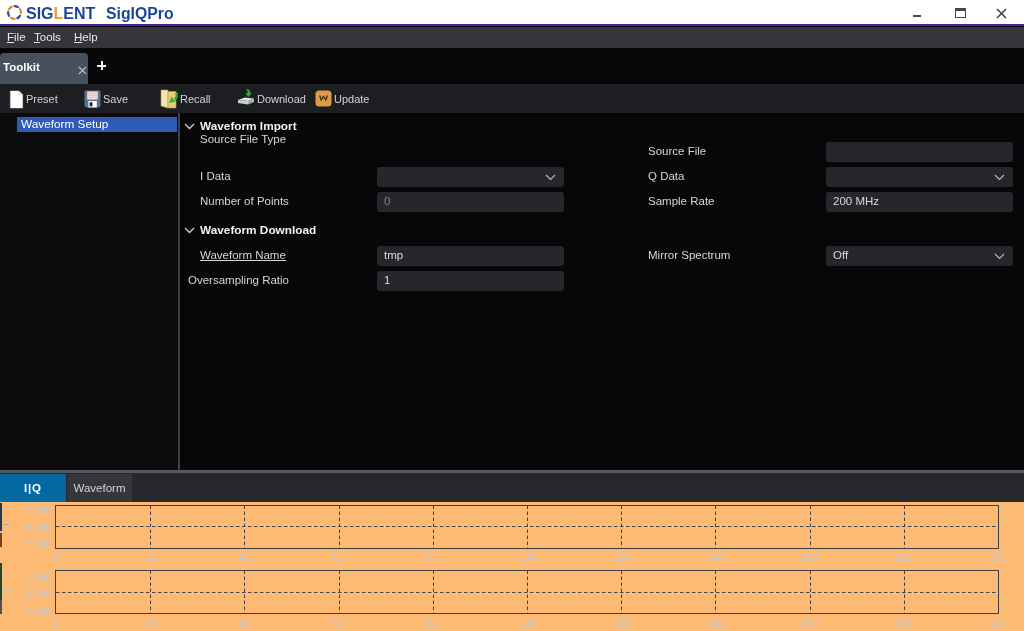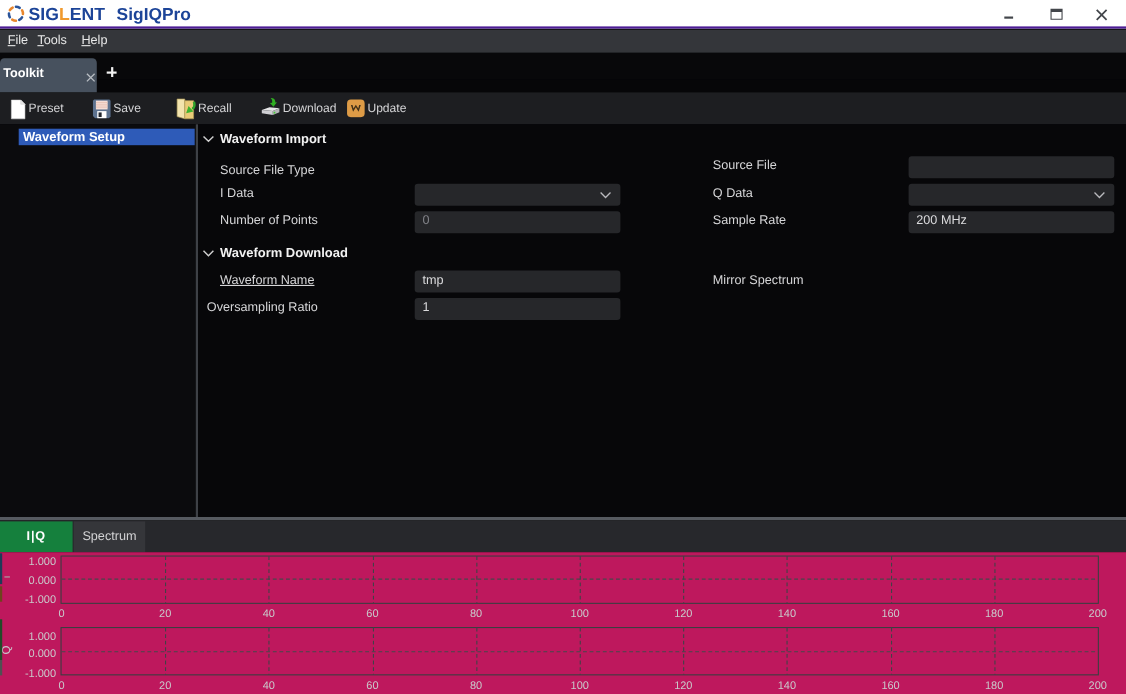--- a/index.html
+++ b/index.html
@@ -92,32 +92,32 @@
   <svg class="abs" style="left:315px;top:6px;" width="17" height="17" viewBox="0 0 17 17">
     <rect x="0.5" y="0.5" width="16" height="16" rx="3.5" fill="#dd9b46"></rect>
     <path d="M4 5.5 L6 11.5 L8.5 7.5 L11 11.5 L13 5.5 L11.5 5.5 L10.7 8.6 L8.5 5.2 L6.3 8.6 L5.5 5.5 Z" fill="#403018"></path>
   </svg>
   <span class="abs" style="left:334px;top:9px;">Update</span>
 </div>
 
 <div class="abs" style="left:0;top:113px;width:1024px;height:357px;background:#070709;">
 
   <div class="abs" style="left:0;top:0;width:178px;height:357px;background:#0b0b0d;"></div>
-  <div class="abs" style="left:17px;top:4px;width:160px;height:15px;background:#2e5bb8;font-weight:bold;">
+  <div class="abs" style="left:17px;top:4px;width:160px;height:15px;background:#2e5bb8;">
     <span class="abs" style="left:4px;top:0px;font-size:11.8px;color:#ffffff;white-space:nowrap;">Waveform Setup</span>
   </div>
 
   <div class="abs" style="left:178px;top:0;width:2px;height:357px;background:#3e4146;"></div>
 
   <svg class="abs" style="left:184px;top:10px;" width="11" height="7" viewBox="0 0 11 7">
       <path d="M1 1 L5.5 5.5 L10 1" stroke="#cfcfcf" stroke-width="1.3" fill="none"></path>
     </svg>
   <div class="abs" style="left:200px;top:6px;font-size:11.8px;font-weight:bold;color:#f2f2f2;">Waveform Import</div>
 
-  <div class="abs lbl" style="left:200px;top:36px;">Source File Type</div>
+  <div class="abs lbl" style="left:200px;top:20px;">Source File Type</div>
   <div class="abs lbl" style="left:648px;top:32px;">Source File</div>
   <div class="abs lbl" style="left:200px;top:57px;">I Data</div>
   <div class="abs lbl" style="left:648px;top:57px;">Q Data</div>
   <div class="abs lbl" style="left:200px;top:82px;">Number of Points</div>
   <div class="abs lbl" style="left:648px;top:82px;">Sample Rate</div>
 
   <div class="abs field" style="left:826px;top:29px;"></div>
   <div class="abs field" style="left:377px;top:54px;">
       <svg class="chev" width="11" height="7" viewBox="0 0 11 7">
         <path d="M1 1 L5.5 5.5 L10 1" stroke="#b9b9bd" stroke-width="1.2" fill="none"></path>
@@ -134,39 +134,42 @@
   <svg class="abs" style="left:184px;top:114px;" width="11" height="7" viewBox="0 0 11 7">
       <path d="M1 1 L5.5 5.5 L10 1" stroke="#cfcfcf" stroke-width="1.3" fill="none"></path>
     </svg>
   <div class="abs" style="left:200px;top:110px;font-size:11.8px;font-weight:bold;color:#f2f2f2;">Waveform Download</div>
 
   <div class="abs lbl" style="left:200px;top:136px;text-decoration:underline;">Waveform Name</div>
   <div class="abs lbl" style="left:648px;top:136px;">Mirror Spectrum</div>
   <div class="abs lbl" style="left:188px;top:161px;">Oversampling Ratio</div>
 
   <div class="abs field" style="left:377px;top:133px;">tmp</div>
+  <div class="abs field" style="left:826px;top:133px;">Off<svg class="chev" width="11" height="7" viewBox="0 0 11 7">
+        <path d="M1 1 L5.5 5.5 L10 1" stroke="#b9b9bd" stroke-width="1.2" fill="none"></path>
+      </svg></div>
   <div class="abs field" style="left:377px;top:158px;">1</div>
 </div>
 <style>
   .lbl { font-size:11.5px; color:#d6d6d8; white-space:nowrap; }
   .field { width:187px; height:20px; background:#26272a; border-radius:3px; font-size:11.5px; color:#dadadc; padding:3px 0 0 7px; }
   .chev { position:absolute; right:8px; top:7px; }
 </style>
 
 <div class="abs" style="left:0;top:470px;width:1024px;height:3px;background:#565a60;"></div>
 <div class="abs" style="left:0;top:473px;width:1024px;height:29px;background:#27282c;">
-  <div class="abs" style="left:0;top:1px;width:66px;height:28px;background:#15803d;text-align:center;">
+  <div class="abs" style="left:0;top:1px;width:66px;height:28px;background:#0369a1;text-align:center;">
     <span style="font-size:11.5px;font-weight:bold;color:#fff;line-height:28px;letter-spacing:0.8px;">I|Q</span>
   </div>
   <div class="abs" style="left:67px;top:1px;width:65px;height:28px;background:#35363a;text-align:center;">
-    <span style="font-size:11.5px;color:#d2d2d4;line-height:28px;">Spectrum</span>
-  </div>
-</div>
-
-<div class="abs" style="left:0;top:502px;width:1024px;height:129px;background:#be185d;">
+    <span style="font-size:11.5px;color:#d2d2d4;line-height:28px;">Waveform</span>
+  </div>
+</div>
+
+<div class="abs" style="left:0;top:502px;width:1024px;height:129px;background:#fdba74;">
 <svg width="1024" height="129" viewBox="0 0 1024 129">
   <g stroke="#3c3d41" fill="none">
     <rect x="55.5" y="3.5" width="943" height="43"></rect>
     <rect x="55.5" y="68.5" width="943" height="43"></rect>
   </g>
   <g stroke="#47474b" stroke-dasharray="3.5 2.5" fill="none">
     <line x1="56" y1="24.5" x2="998" y2="24.5"></line>
     <line x1="56" y1="90.5" x2="998" y2="90.5"></line>
   </g>
   <g stroke="#414246" stroke-dasharray="3.5 2.5" fill="none">

